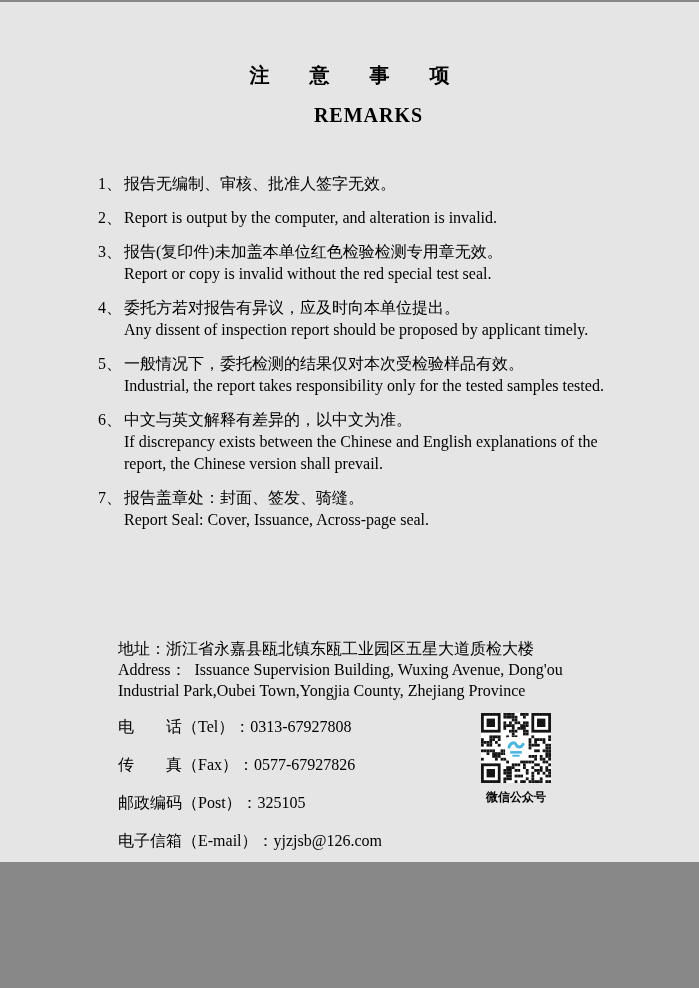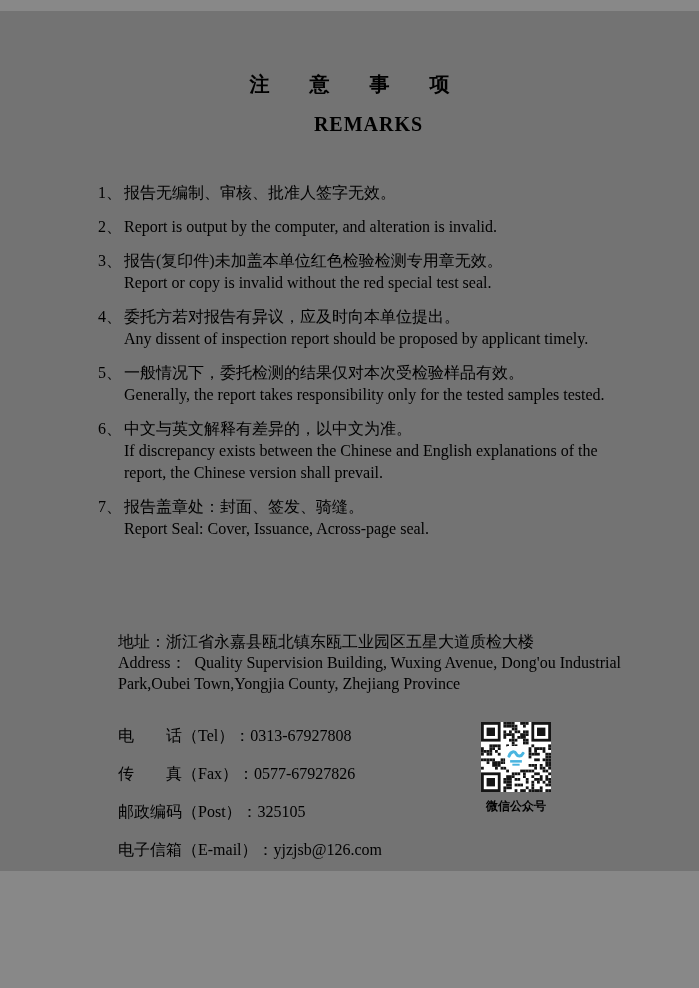--- a/index.html
+++ b/index.html
@@ -1,40 +1,40 @@
 <!DOCTYPE html>
 <html><head>
 <meta charset="utf-8">
 <style>
   html,body{margin:0;padding:0;background:#888;}
   .page{
-    position:relative;width:699px;height:860px;background:#737373;
+    position:relative;width:699px;height:860px;background:#e5e5e5;
     font-family:"Liberation Serif","DejaVu Serif",serif;color:#000;
-    overflow:hidden;margin:11px auto;
+    overflow:hidden;margin:2px auto;
   }
   .title-cn{
     position:absolute;top:60px;left:0;width:699px;text-align:center;
     font-size:20px;font-weight:bold;letter-spacing:0.5em;text-indent:0.5em;
     line-height:26px;
   }
   .title-en{
     position:absolute;top:100px;left:0;width:699px;text-align:center;
     font-size:20px;font-weight:bold;letter-spacing:1px;line-height:26px;padding-left:19px;
   }
   .remarks{
     position:absolute;top:171px;left:98px;width:531px;
     list-style:none;margin:0;padding:0;
   }
   .remark{display:flex;margin:0 0 12px 0;}
   .remark .num{flex:0 0 26px;font-size:16px;line-height:22px;}
   .remark .body{flex:1;}
   .remark .cn{font-size:16px;line-height:22px;}
   .remark .en{font-size:16px;line-height:22px;}
   .footer-address{
-    position:absolute;top:620px;left:118px;width:505px;
+    position:absolute;top:636px;left:118px;width:505px;
     font-size:16px;line-height:21px;
   }
   .address-cn{white-space:pre-wrap;}
   .address-en{white-space:pre-wrap;}
   .contact{position:absolute;top:714px;left:118px;width:380px;}
   .contact-row{font-size:16px;line-height:22px;margin-bottom:16px;white-space:pre-wrap;}
   .qr-wrap{position:absolute;top:711px;left:481px;width:70px;text-align:center;}
   .qr-svg{display:block;width:70px;height:70px;}
   .qr-caption{
     margin-top:6px;font-size:12px;font-weight:bold;line-height:16px;
@@ -73,42 +73,42 @@
       <span class="num">4、</span>
       <span class="body">
         <div class="cn">委托方若对报告有异议，应及时向本单位提出。</div>
         <div class="en">Any dissent of inspection report should be proposed by applicant timely.</div>
       </span>
     </li>
     <li class="remark">
       <span class="num">5、</span>
       <span class="body">
         <div class="cn">一般情况下，委托检测的结果仅对本次受检验样品有效。</div>
-        <div class="en">Generally, the report takes responsibility only for the tested samples tested.</div>
+        <div class="en">Industrial, the report takes responsibility only for the tested samples tested.</div>
       </span>
     </li>
     <li class="remark">
       <span class="num">6、</span>
       <span class="body">
         <div class="cn">中文与英文解释有差异的，以中文为准。</div>
         <div class="en">If discrepancy exists between the Chinese and English explanations of the report, the Chinese version shall prevail.</div>
       </span>
     </li>
     <li class="remark">
       <span class="num">7、</span>
       <span class="body">
         <div class="cn">报告盖章处：封面、签发、骑缝。</div>
         <div class="en">Report Seal: Cover, Issuance, Across-page seal.</div>
       </span>
     </li>
   </ol>
 
   <div class="footer-address">
     <div class="address-cn">地址：浙江省永嘉县瓯北镇东瓯工业园区五星大道质检大楼</div>
-    <div class="address-en">Address：  Quality Supervision Building, Wuxing Avenue, Dong'ou Industrial Park,Oubei Town,Yongjia County, Zhejiang Province</div>
+    <div class="address-en">Address：  Issuance Supervision Building, Wuxing Avenue, Dong'ou Industrial Park,Oubei Town,Yongjia County, Zhejiang Province</div>
   </div>
 
   <div class="contact">
     <div class="contact-row">电　　话（Tel）：0313-67927808</div>
     <div class="contact-row">传　　真（Fax）：0577-67927826</div>
     <div class="contact-row">邮政编码（Post）：325105</div>
     <div class="contact-row">电子信箱（E-mail）：yjzjsb@126.com</div>
   </div>
 
   <div class="qr-wrap">

